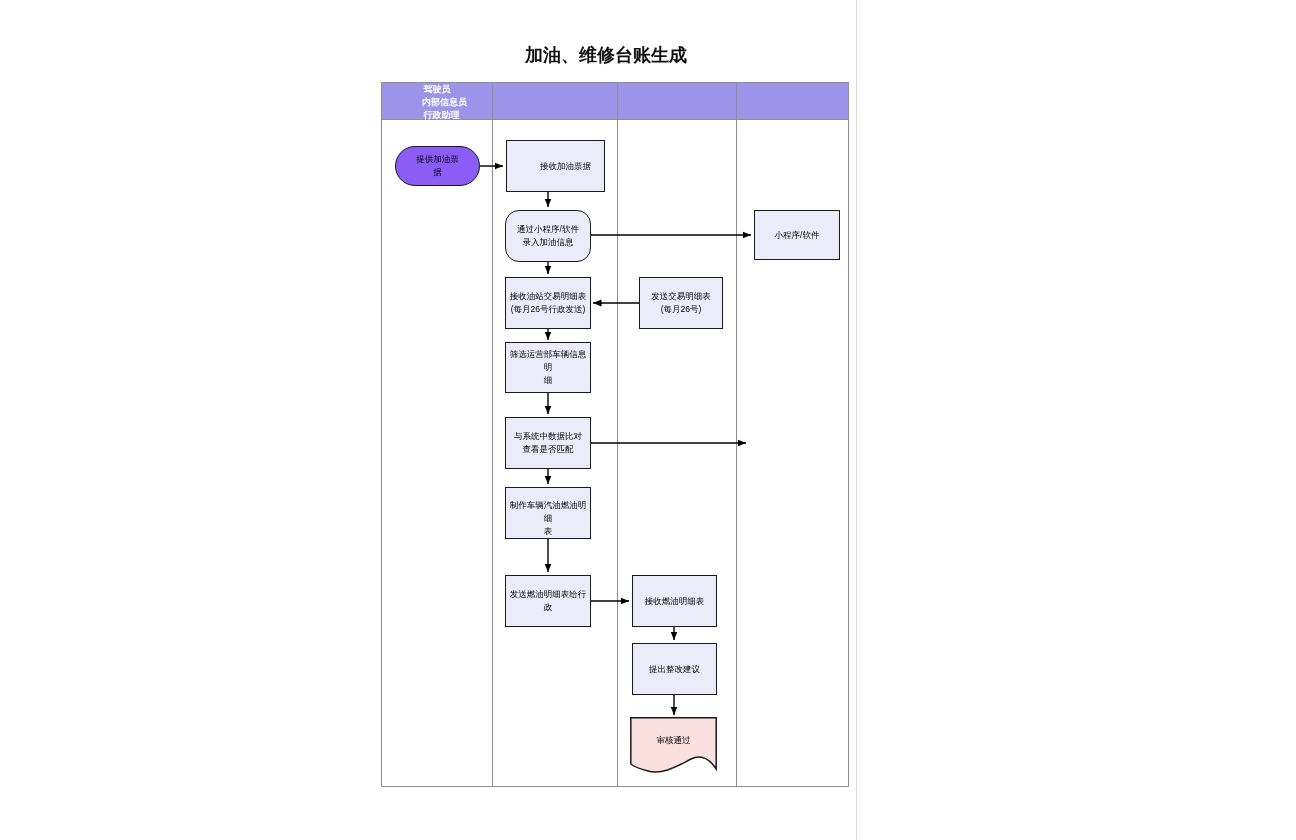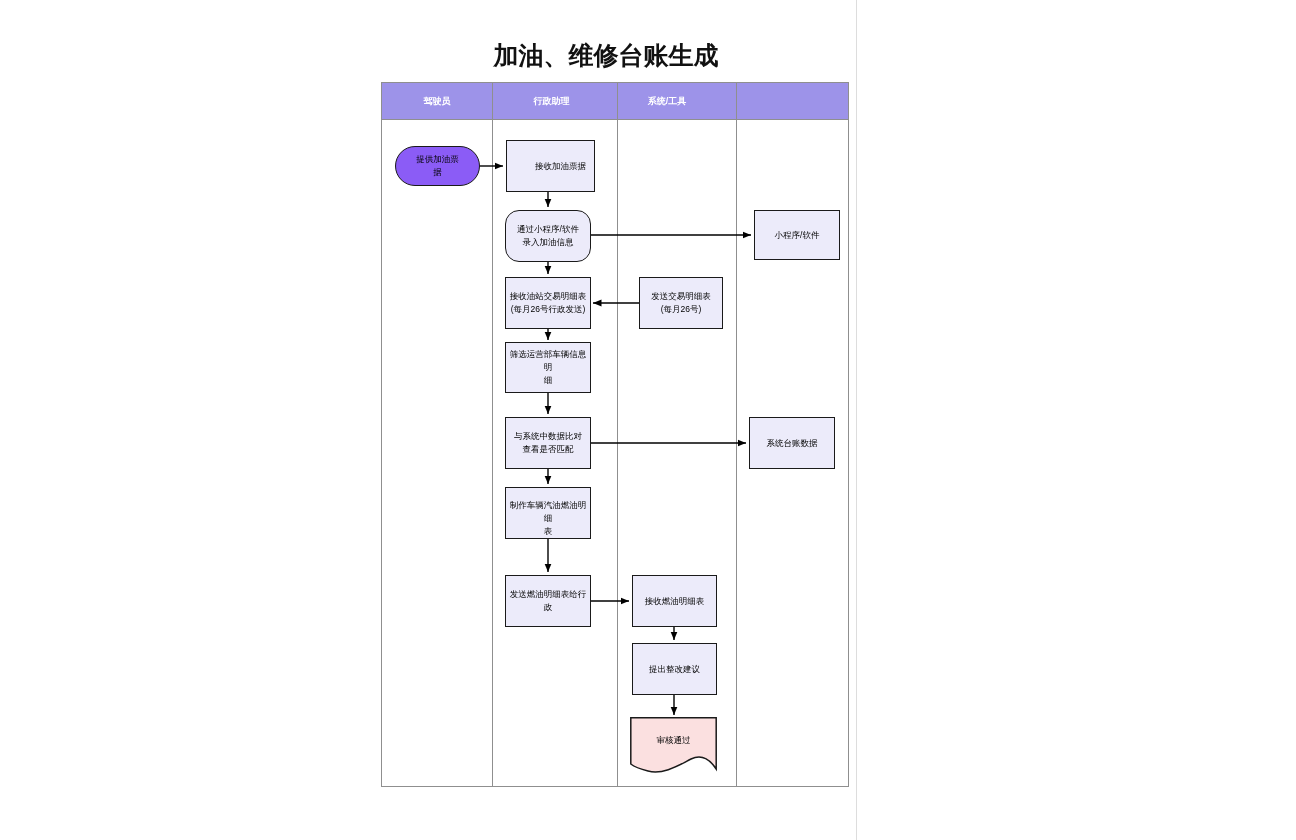--- a/index.html
+++ b/index.html
@@ -13,38 +13,39 @@
   }
   .page-edge-line {
     position: absolute;
     left: 856px; top: 0; width: 1px; height: 840px;
     background: #dddddd;
   }
   .page-title {
     position: absolute;
     left: 381px; top: 44px; width: 450px;
     text-align: center;
-    font-size: 25px;
+    font-size: 18px;
     font-weight: bold;
     color: #111111;
     line-height: 22px;
   }
   .lane-table {
     position: absolute;
     left: 381px; top: 82px; width: 468px; height: 705px;
     border: 1px solid #8f8f8f;
     box-sizing: border-box;
   }
   .lane-header {
     position: absolute;
     left: 0; top: 0; right: 0; height: 37px;
     background: #9d93e9;
     border-bottom: 1px solid #8f8f8f;
     box-sizing: border-box;
     display: flex;
+    flex-direction: column;
   }
   .lane-header-cell {
     display: flex;
     align-items: center;
     justify-content: center;
     color: #ffffff;
     font-weight: bold;
     font-size: 9px;
     box-sizing: border-box;
   }
@@ -95,20 +96,21 @@
 
 <div class="canvas">
 
   <div class="page-edge-line"></div>
 
   <div class="page-title">加油、维修台账生成</div>
 
   <div class="lane-table">
     <div class="lane-header">
       <div class="lane-header-cell" style="width:110px">驾驶员</div>
+      <div class="lane-header-cell" style="width:125px">内部信息员</div>
       <div class="lane-header-cell" style="width:119px">行政助理</div>
       <div class="lane-header-cell" style="width:112px">系统/工具</div>
     </div>
     <div class="col-line" style="left:110px"></div>
     <div class="col-line" style="left:235px"></div>
     <div class="col-line" style="left:354px"></div>
   </div>
 
   <svg class="arrows" width="1296" height="840">
     <defs>
@@ -129,21 +131,21 @@
     <line x1="591" y1="601" x2="629" y2="601" stroke="#000" stroke-width="1.4" marker-end="url(#ah)"></line>
     <line x1="674" y1="627" x2="674" y2="640" stroke="#000" stroke-width="1.4" marker-end="url(#ah)"></line>
     <line x1="674" y1="695" x2="674" y2="715" stroke="#000" stroke-width="1.4" marker-end="url(#ah)"></line>
   </svg>
 
   <div class="node stadium" style="left:395px; top:146px; width:85px; height:40px;">
     <span class="node-label">提供加油票
 据</span>
   </div>
 
-  <div class="node process" style="left:506px; top:140px; width:89px; height:52px;padding-left:20px;">
+  <div class="node process" style="left:506px; top:140px; width:99px; height:52px;padding-left:20px;">
     <span class="node-label">接收加油票据</span>
   </div>
 
   <div class="node process" style="left:505px; top:210px; width:86px; height:52px;border-radius:14px;">
     <span class="node-label">通过小程序/软件
 录入加油信息</span>
   </div>
 
   <div class="node process" style="left:754px; top:210px; width:86px; height:50px;">
     <span class="node-label">小程序/软件</span>
@@ -162,23 +164,20 @@
   <div class="node process" style="left:505px; top:342px; width:86px; height:51px;">
     <span class="node-label">筛选运营部车辆信息明
 细</span>
   </div>
 
   <div class="node process" style="left:505px; top:417px; width:86px; height:52px;">
     <span class="node-label">与系统中数据比对
 查看是否匹配</span>
   </div>
 
-  <div class="node process" style="left:749px; top:417px; width:86px; height:52px;">
-    <span class="node-label">系统台账数据</span>
-  </div>
 
   <div class="node process" style="left:505px; top:487px; width:86px; height:52px;align-items:flex-end;">
     <span class="node-label">制作车辆汽油燃油明细
 表</span>
   </div>
 
   <div class="node process" style="left:505px; top:575px; width:86px; height:52px;">
     <span class="node-label">发送燃油明细表给行政</span>
   </div>
 

